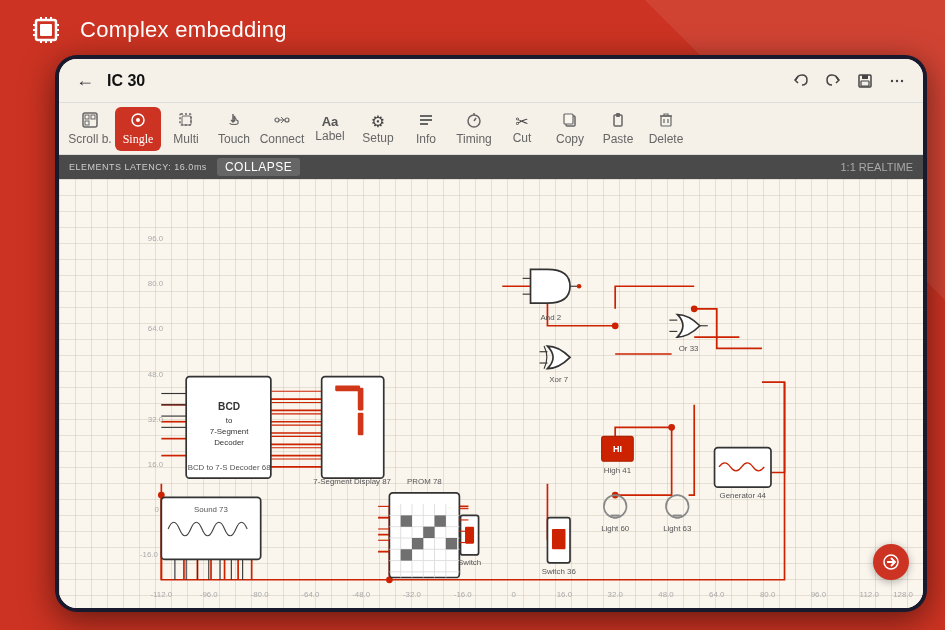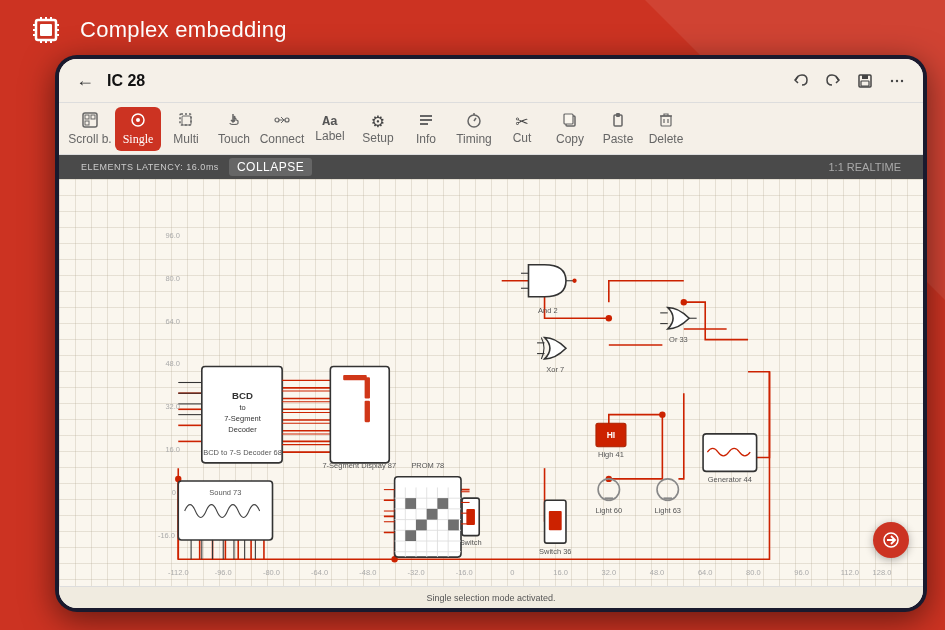--- a/index.html
+++ b/index.html
@@ -149,21 +149,21 @@
       text-align: right;
       line-height: 1;
     }
 
     
     .status-bar {
       height: 24px;
       background: #4a4a4a;
       display: flex;
       align-items: center;
-      padding: 0 22px;
+      padding: 0 10px;
       flex-shrink: 0;
       gap: 10px;
     }
     .status-text {
       color: #ccc;
       font-size: 9px;
       letter-spacing: 0.5px;
     }
     .collapse-btn {
       background: #666;
@@ -275,21 +275,21 @@
     <line x1="23" y1="28" x2="23" y2="31" stroke="white" stroke-width="2"></line>
   </svg>
   <span class="app-header-title">Complex embedding</span>
 </div>
 
 <div class="tablet-frame">
   <div class="tablet-screen">
 
     <div class="nav-bar">
       <span class="nav-back">←</span>
-      <span class="nav-title">IC 28</span>
+      <span class="nav-title">IC 30</span>
       <div class="nav-actions">
         <div class="nav-icon-btn">
           <svg width="16" height="16" viewBox="0 0 16 16" fill="#444">
               <path d="M3 7 C3 4 6 2 9 2 C12 2 14 4 14 7 C14 10 12 12 9 12 L9 12" fill="none" stroke="#444" stroke-width="1.5"></path>
               <polyline points="5,4 2,7 5,10" fill="none" stroke="#444" stroke-width="1.5"></polyline>
             </svg>
         </div>
         <div class="nav-icon-btn">
           <svg width="16" height="16" viewBox="0 0 16 16" fill="#444">
               <path d="M13 7 C13 4 10 2 7 2 C4 2 2 4 2 7 C2 10 4 12 7 12 L7 12" fill="none" stroke="#444" stroke-width="1.5"></path>
@@ -357,21 +357,21 @@
           <svg width="16" height="16" viewBox="0 0 16 16">
               <circle cx="3" cy="8" r="2" fill="none" stroke="#666" stroke-width="1.2"></circle>
               <circle cx="13" cy="8" r="2" fill="none" stroke="#666" stroke-width="1.2"></circle>
               <line x1="5" y1="8" x2="11" y2="8" stroke="#666" stroke-width="1.2"></line>
               <path d="M7 5 L10 8 L7 11" fill="none" stroke="#666" stroke-width="1"></path>
             </svg>
         </span>
         <span class="tool-label">Connect</span>
       </div>
       <div class="tool-item">
-        <span class="tool-icon" style="font-size:13px;color:#555;font-weight:600;font-family:Liberation Mono, monospace;">Aa</span>
+        <span class="tool-icon" style="font-size:13px;color:#555;font-weight:600;">Aa</span>
         <span class="tool-label">Label</span>
       </div>
       <div class="tool-item">
         <span class="tool-icon">⚙</span>
         <span class="tool-label">Setup</span>
       </div>
       <div class="tool-item">
         <span class="tool-icon">
           <svg width="16" height="16" viewBox="0 0 16 16">
               <rect x="2" y="3" width="12" height="2" fill="#666"></rect>
@@ -680,18 +680,15 @@
       </svg>
 
       <div class="fab-btn">
         <svg width="18" height="18" viewBox="0 0 18 18" fill="white">
           <circle cx="9" cy="9" r="7" fill="none" stroke="white" stroke-width="1.5"></circle>
           <path d="M5 9 L13 9 M9 5 L13 9 L9 13" fill="none" stroke="white" stroke-width="1.8"></path>
         </svg>
       </div>
     </div>
 
-    <div class="status-bottom">
-      <span class="status-bottom-text">Single selection mode activated.</span>
-    </div>
 
   </div>
 </div>
 
 </body></html>

